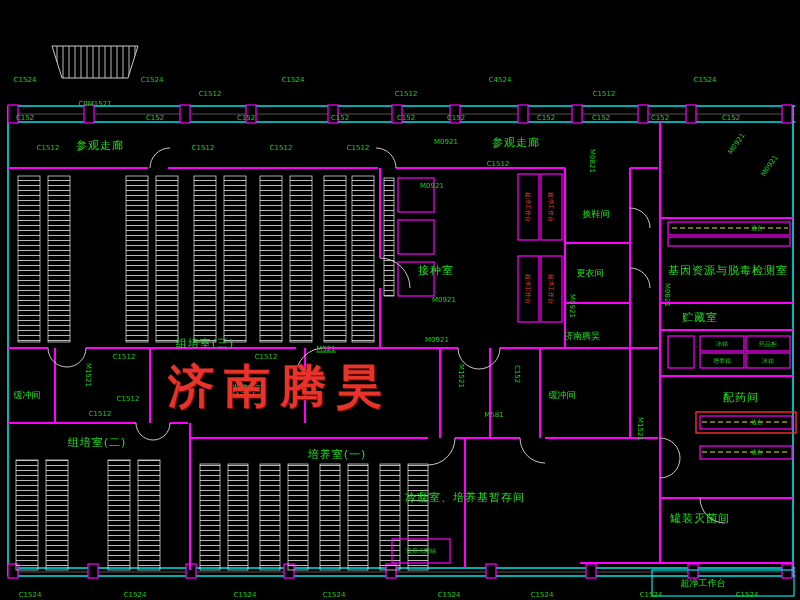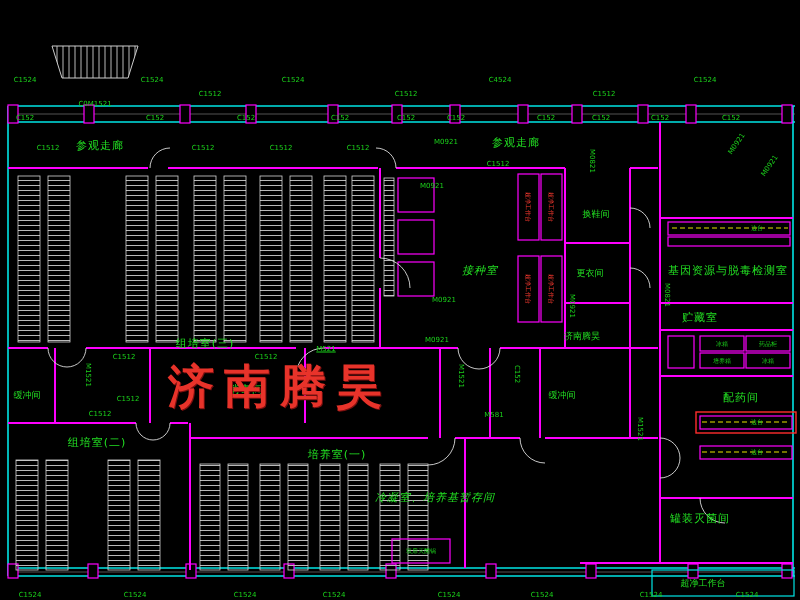--- a/index.html
+++ b/index.html
@@ -183,21 +183,21 @@
       <span class="lbl dim" style="left: 203px; top: 130px;">C1512</span>
       <span class="lbl dim" style="left: 281px; top: 130px;">C1512</span>
       <span class="lbl dim" style="left: 358px; top: 130px;">C1512</span>
       <span class="lbl dim" style="left: 446px; top: 124px;">M0921</span>
       <span class="lbl room" style="left: 516px; top: 124px;">参观走廊</span>
       <span class="lbl dim" style="left: 498px; top: 146px;">C1512</span>
       <span class="lbl dim" style="left: 591px; top: 143px; transform: translate(-50%, -50%) rotate(90deg);">M0821</span>
       <span class="lbl dim" style="left: 737px; top: 126px; transform: translate(-50%, -50%) rotate(-55deg);">M0921</span>
       <span class="lbl dim" style="left: 770px; top: 148px; transform: translate(-50%, -50%) rotate(-55deg);">M0921</span>
       <span class="lbl dim" style="left: 432px; top: 168px;">M0921</span>
-      <span class="lbl room" style="left: 480px; top: 252px; font-style: italic;">接种室</span>
+      <span class="lbl room" style="left: 436px; top: 252px;">接种室</span>
       <span class="lbl dim" style="left: 444px; top: 282px;">M0921</span>
       <span class="lbl dim" style="left: 437px; top: 322px;">M0921</span>
       <span class="lbl room-s" style="left: 596px; top: 196px;">换鞋间</span>
       <span class="lbl room-s" style="left: 590px; top: 255px;">更衣间</span>
       <span class="lbl room-s" style="left: 582px; top: 318px;">济南腾昊</span>
       <span class="lbl dim" style="left: 571px; top: 288px; transform: translate(-50%, -50%) rotate(90deg);">M0921</span>
       <span class="lbl room" style="left: 205px; top: 325px;">组培室(三)</span>
       <span class="lbl dim" style="left: 124px; top: 339px;">C1512</span>
       <span class="lbl dim" style="left: 266px; top: 339px;">C1512</span>
       <span class="lbl dim" style="left: 326px; top: 331px; text-decoration: underline;">M521</span>
@@ -221,21 +221,21 @@
       <span class="lbl tiny" style="left: 722px; top: 326px;">冰箱</span>
       <span class="lbl tiny" style="left: 768px; top: 326px;">药品柜</span>
       <span class="lbl tiny" style="left: 722px; top: 343px;">培养箱</span>
       <span class="lbl tiny" style="left: 768px; top: 343px;">冰箱</span>
       <span class="lbl equip" style="left: 528px; top: 189px; transform: translate(-50%, -50%) rotate(90deg);">超净工作台</span>
       <span class="lbl equip" style="left: 551px; top: 189px; transform: translate(-50%, -50%) rotate(90deg);">超净工作台</span>
       <span class="lbl equip" style="left: 528px; top: 271px; transform: translate(-50%, -50%) rotate(90deg);">超净工作台</span>
       <span class="lbl equip" style="left: 551px; top: 271px; transform: translate(-50%, -50%) rotate(90deg);">超净工作台</span>
       <span class="lbl room" style="left: 97px; top: 424px;">组培室(二)</span>
       <span class="lbl room" style="left: 337px; top: 436px;">培养室(一)</span>
-      <span class="lbl room" style="left: 435px; top: 479px; font-style: italic;">冷凝室、培养基暂存间</span>
+      <span class="lbl room" style="left: 465px; top: 479px;">冷凝室、培养基暂存间</span>
       <span class="lbl room" style="left: 700px; top: 501px; font-family: Liberation Mono, monospace;">罐装灭菌间</span>
       <span class="lbl tiny" style="left: 421px; top: 533px;">双扉灭菌锅</span>
       <span class="lbl room-s" style="left: 703px; top: 565px;">超净工作台</span>
       <span class="lbl dim" style="left: 30px; top: 577px;">C1524</span>
       <span class="lbl dim" style="left: 135px; top: 577px;">C1524</span>
       <span class="lbl dim" style="left: 245px; top: 577px;">C1524</span>
       <span class="lbl dim" style="left: 334px; top: 577px;">C1524</span>
       <span class="lbl dim" style="left: 449px; top: 577px;">C1524</span>
       <span class="lbl dim" style="left: 542px; top: 577px;">C1524</span>
       <span class="lbl dim" style="left: 651px; top: 577px;">C1524</span>

